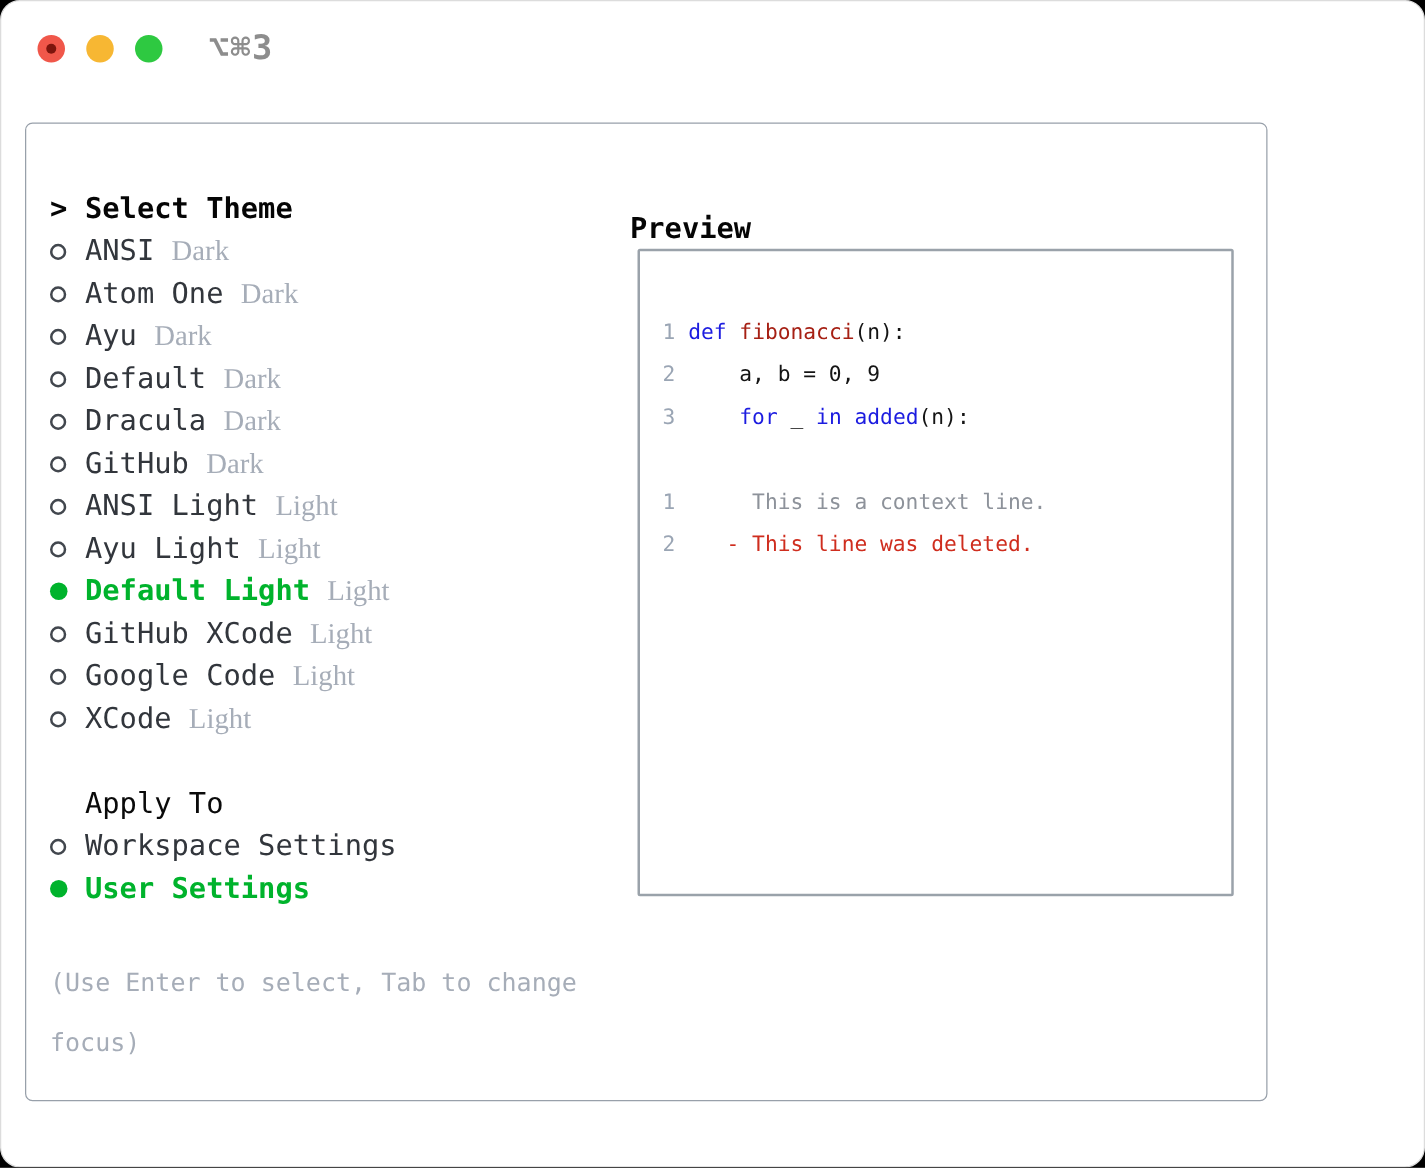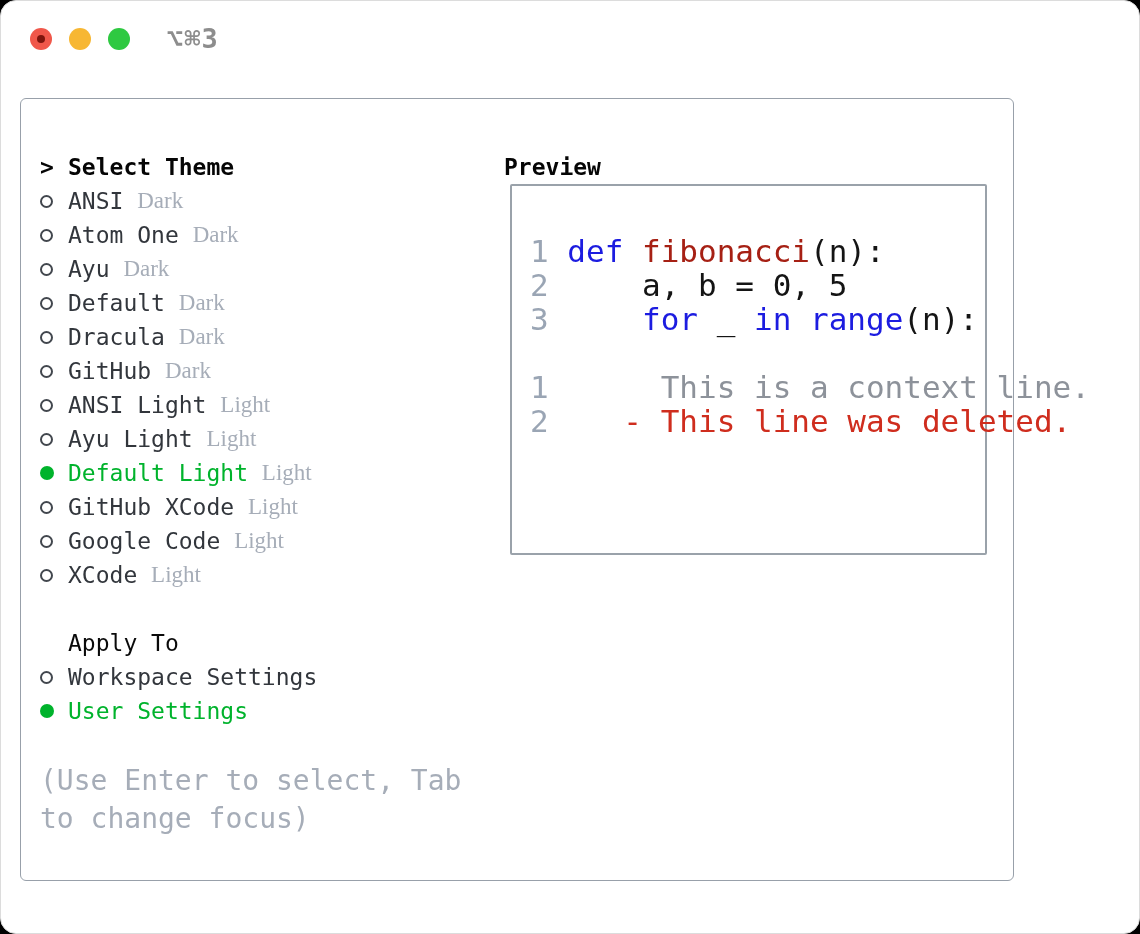--- a/index.html
+++ b/index.html
@@ -23,32 +23,32 @@
 
   
   .left-col{position:absolute;left:19px;top:51px;width:445px;font-size:23px;color:var(--name);}
   .row{height:34px;line-height:34px;display:flex;align-items:center;white-space:pre;}
   .prefix{display:inline-flex;width:28px;flex:0 0 28px;align-items:center;}
   .cursor{font-weight:700;color:var(--title);}
   .title-text{font-weight:700;color:var(--title);}
   .radio{width:13px;height:13px;border-radius:50%;border:2px solid var(--radio-ring);box-sizing:border-box;}
   .radio.selected{width:14px;height:14px;border:none;background:var(--green);}
   .name{color:var(--name);}
-  .name.selected-green{color:var(--green);}
+  .name.selected-green{color:var(--green);font-weight:bold;}
   .tag{color:var(--tag);margin-left:0.602em;font-family:Liberation Serif, serif;}
   .apply-title{color:var(--apply-title);}
   .spacer{height:34px;}
-  .hint{line-height:38px;font-size:28px;color:var(--hint);white-space:normal;width:445px;}
+  .hint{line-height:48px;font-size:20px;color:var(--hint);white-space:normal;width:445px;}
 
   
-  .preview-title{position:absolute;left:483px;top:51px;height:34px;line-height:34px;
+  .preview-title{position:absolute;left:483px;top:67px;height:34px;line-height:34px;
                  font-size:23px;font-weight:700;color:var(--title);}
-  .preview-box{position:absolute;left:489px;top:85px;width:477px;height:371px;box-sizing:border-box;
+  .preview-box{position:absolute;left:489px;top:100px;width:477px;height:518px;box-sizing:border-box;
                border:2px solid var(--border-box);border-radius:2px;background:#fff;
-               padding:48px 0 0 18px;font-size:31px;}
+               padding:48px 0 0 18px;font-size:17px;}
   .code-line,.diff-line{height:34px;line-height:34px;white-space:pre;}
   .lnum{color:var(--lnum);}
   .tok-keyword{color:var(--kw);}
   .tok-function{color:var(--fn);}
   .tok-plain{color:var(--plain);}
   .diff-context{color:var(--ctx);}
   .diff-deleted{color:var(--del);}
   .diff-added{color:var(--add);}
   .blank-row{height:34px;}
 </style>
@@ -105,22 +105,22 @@
         <div class="spacer"></div>
 
         <div class="hint">(Use Enter to select, Tab to change focus)</div>
       </div>
 
       <div class="preview-title">Preview</div>
 
       <div class="preview-box">
         <div id="code-lines">
             <div class="code-line"><span class="lnum">1</span> <span class="tok-keyword">def</span><span class="tok-plain"> </span><span class="tok-function">fibonacci</span><span class="tok-plain">(n):</span></div>
-            <div class="code-line"><span class="lnum">2</span> <span class="tok-plain">    a, b = 0, 5</span></div>
-            <div class="code-line"><span class="lnum">3</span> <span class="tok-plain">    </span><span class="tok-keyword">for</span><span class="tok-plain"> _ </span><span class="tok-keyword">in</span><span class="tok-plain"> </span><span class="tok-keyword">range</span><span class="tok-plain">(n):</span></div>
+            <div class="code-line"><span class="lnum">2</span> <span class="tok-plain">    a, b = 0, 9</span></div>
+            <div class="code-line"><span class="lnum">3</span> <span class="tok-plain">    </span><span class="tok-keyword">for</span><span class="tok-plain"> _ </span><span class="tok-keyword">in</span><span class="tok-plain"> </span><span class="tok-keyword">added</span><span class="tok-plain">(n):</span></div>
           </div>
         <div class="blank-row"></div>
         <div id="diff-lines">
             <div class="diff-line"><span class="lnum">1</span><span class="diff-context">      </span><span class="diff-context">This is a context line.</span></div>
             <div class="diff-line"><span class="lnum">2</span><span class="diff-deleted">    - </span><span class="diff-deleted">This line was deleted.</span></div>
           </div>
       </div>
 
     </div>
   </div>

